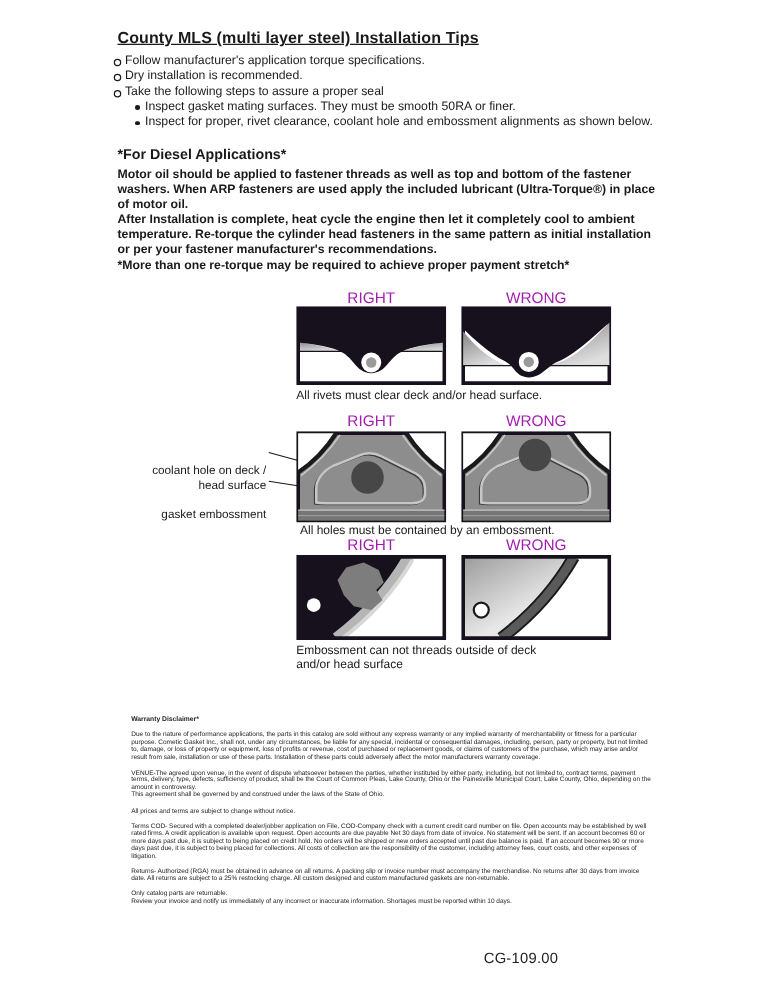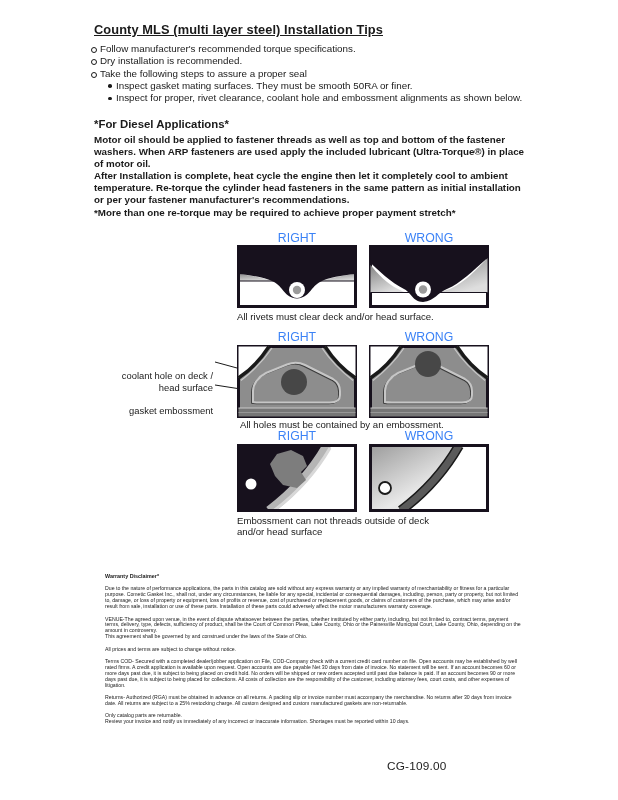--- a/index.html
+++ b/index.html
@@ -16,21 +16,21 @@
                 border:1px solid #1a1a1a;border-radius:50%;}
   .sb-row{display:flex;margin-left:17px;}
   .sb-dot{flex:0 0 9px;position:relative;}
   .sb-dot::after{content:"";position:absolute;left:1px;top:4.5px;width:3.6px;height:3.6px;
                  background:#1a1a1a;border-radius:50%;}
 
   .diesel-h{position:absolute;left:94px;top:118px;font-size:11.4px;font-weight:bold;}
   .dpara{position:absolute;left:94px;width:434px;font-size:9.8px;line-height:12.2px;font-weight:bold;}
   .dp1{top:134px;} .dp2{top:170px;} .dnote{top:207px;}
 
-  .flabel{position:absolute;width:120px;text-align:center;font-size:12.3px;color:#3b82f6;}
+  .flabel{position:absolute;width:120px;text-align:center;font-size:12.3px;color:#a21caf;}
   .fbox{position:absolute;width:120px;}
   .fbox svg{display:block;width:100%;height:100%;}
   .fcap{position:absolute;font-size:9.6px;line-height:10.6px;white-space:pre-line;}
 
   .ann{position:absolute;left:110px;width:103px;text-align:right;font-size:9.4px;line-height:11.5px;margin-top:28px;}
   .leaders{position:absolute;left:110px;top:335px;pointer-events:none;}
 
   .legal{position:absolute;left:105px;top:574px;width:419px;font-size:5.2px;line-height:5.9px;color:#222;}
   .legal .lh{font-weight:bold;font-size:5.4px;margin:0 0 6.5px 0;}
   .legal p{margin:0 0 6.5px 0;white-space:pre-line;}
@@ -40,21 +40,21 @@
 </head>
 <body>
 
 <div class="page">
 
   <div class="title">County MLS (multi layer steel) Installation Tips</div>
 
   <div class="bullets">
     <div class="b-row">
       <span class="b-dot"></span>
-      <span>Follow manufacturer's recommended torque specifications.</span>
+      <span>Follow manufacturer's application torque specifications.</span>
     </div>
     <div class="b-row">
       <span class="b-dot"></span>
       <span>Dry installation is recommended.</span>
     </div>
     <div class="b-row">
       <span class="b-dot"></span>
       <span>Take the following steps to assure a proper seal</span>
     </div>
     <div class="sb-row">

